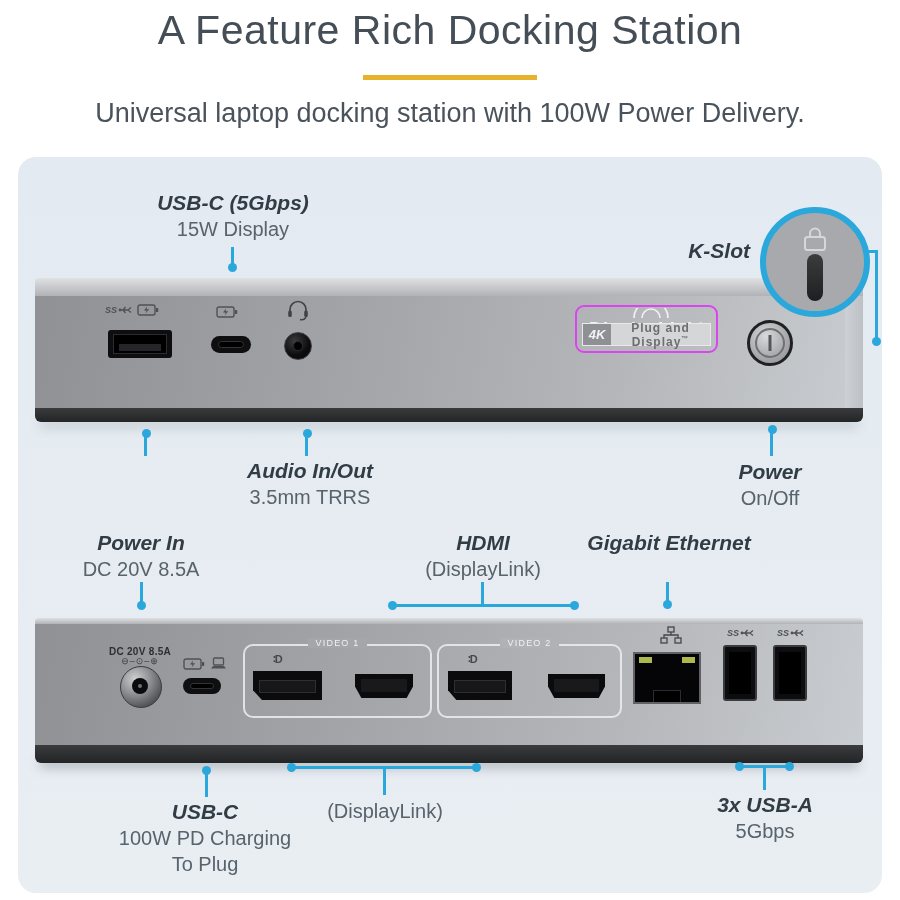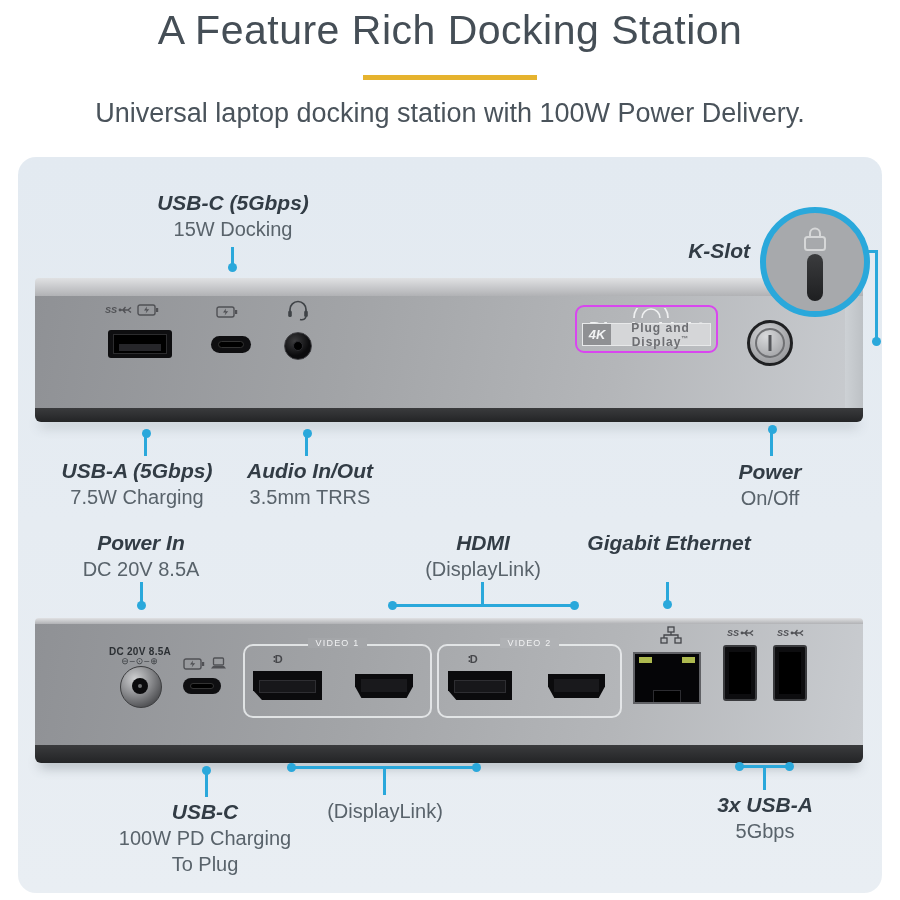--- a/index.html
+++ b/index.html
@@ -158,31 +158,27 @@
         <path d="M10 12 V8.5 a5 5 0 0 1 10 0 V12" fill="none" stroke="#d6d7d8" stroke-width="2"></path>
       </svg>
     <div class="kslot"></div>
   </div>
   <div class="callout" style="left:610px;top:238px;width:140px;text-align:right;">
     <p class="c1">K-Slot</p>
   </div>
 
   <div class="callout" style="left:123px;top:190px;width:220px;">
     <p class="c1">USB-C (5Gbps)</p>
-    <p class="c2">15W Docking</p>
+    <p class="c2">15W Display</p>
   </div>
   <div class="cline" style="left:231px;top:247px;height:19px;"></div>
   <div class="cdot" style="left:228px;top:263px;"></div>
 
   <div class="cdot" style="left:142px;top:429px;"></div>
   <div class="cline" style="left:144px;top:436px;height:20px;"></div>
-  <div class="callout" style="left:27px;top:458px;width:220px;">
-    <p class="c1">USB-A (5Gbps)</p>
-    <p class="c2">7.5W Charging</p>
-  </div>
 
   <div class="cdot" style="left:303px;top:429px;"></div>
   <div class="cline" style="left:305px;top:436px;height:20px;"></div>
   <div class="callout" style="left:200px;top:458px;width:220px;">
     <p class="c1">Audio In/Out</p>
     <p class="c2">3.5mm TRRS</p>
   </div>
 
   <div class="cdot" style="left:768px;top:425px;"></div>
   <div class="cline" style="left:770px;top:432px;height:24px;"></div>

